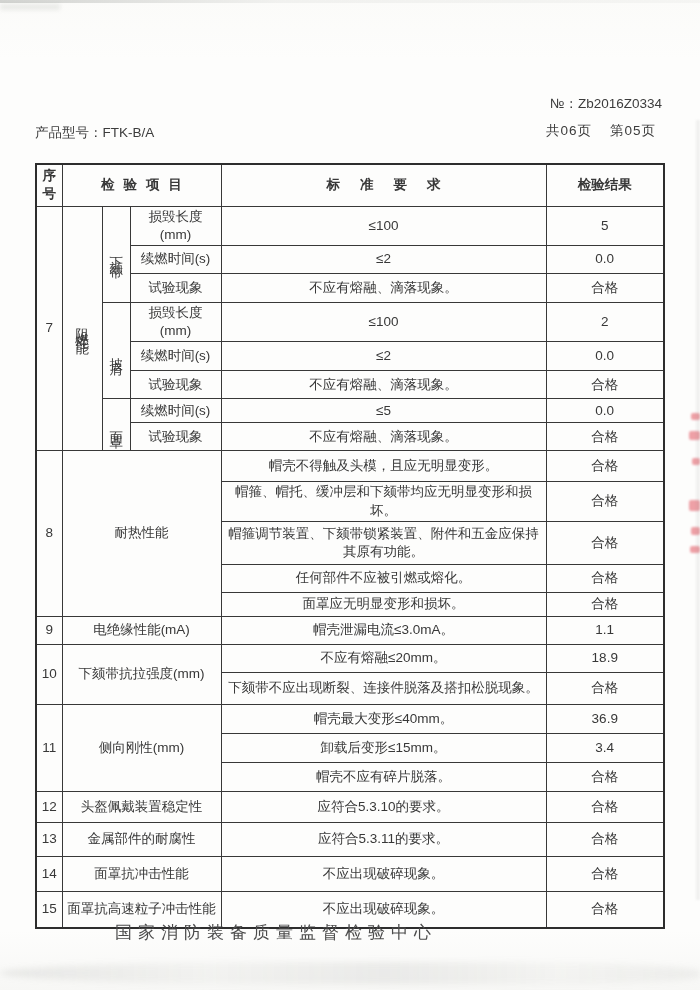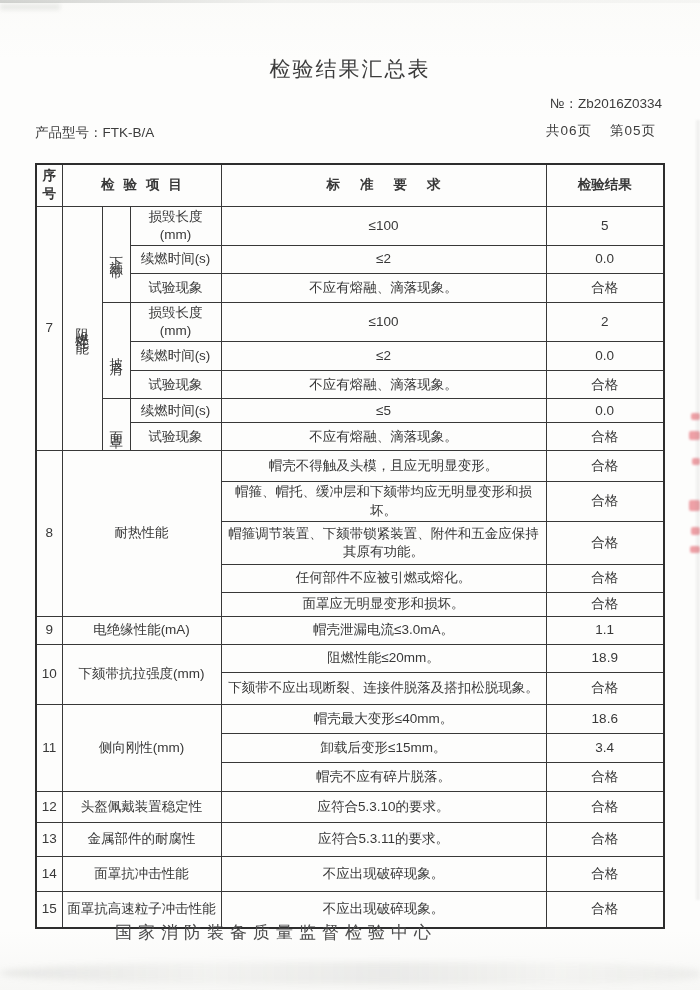--- a/index.html
+++ b/index.html
@@ -68,21 +68,20 @@
     font-size:17px;letter-spacing:6px;color:#4b4b4b;}
 </style>
 </head>
 <body>
 
 <div class="sheet">
 
   <div class="scan-top-edge"></div>
   <div class="scan-smudge"></div>
 
-  <div class="title">检验结果汇总表</div>
 
   <div class="meta-line m1R"><span>№：</span><span>Zb2016Z0334</span></div>
   <div class="meta-line m2L"><span>产品型号：</span><span>FTK-B/A</span></div>
   <div class="meta-line m2R"><span>共06页</span><span class="pg-gap"></span><span>第05页</span></div>
 
   <table class="results">
     <colgroup>
       <col style="width:26px">
         <col style="width:40px">
         <col style="width:28px">
@@ -171,33 +170,33 @@
     <tr class="r28">
       <td>9</td>
       <td colspan="3">电绝缘性能(mA)</td>
       <td class="left">帽壳泄漏电流≤3.0mA。</td>
       <td>1.1</td>
     </tr>
 
     <tr class="r28">
       <td rowspan="2">10</td>
       <td rowspan="2" colspan="3">下颏带抗拉强度(mm)</td>
-      <td class="left">阻燃性能≤20mm。</td>
+      <td class="left">不应有熔融≤20mm。</td>
       <td>18.9</td>
     </tr>
     <tr class="r32">
       <td class="left">下颏带不应出现断裂、连接件脱落及搭扣松脱现象。</td>
       <td>合格</td>
     </tr>
 
     <tr class="r29">
       <td rowspan="3">11</td>
       <td rowspan="3" colspan="3">侧向刚性(mm)</td>
       <td class="left">帽壳最大变形≤40mm。</td>
-      <td>18.6</td>
+      <td>36.9</td>
     </tr>
     <tr class="r29">
       <td class="left">卸载后变形≤15mm。</td>
       <td>3.4</td>
     </tr>
     <tr class="r29">
       <td class="left">帽壳不应有碎片脱落。</td>
       <td>合格</td>
     </tr>
 

